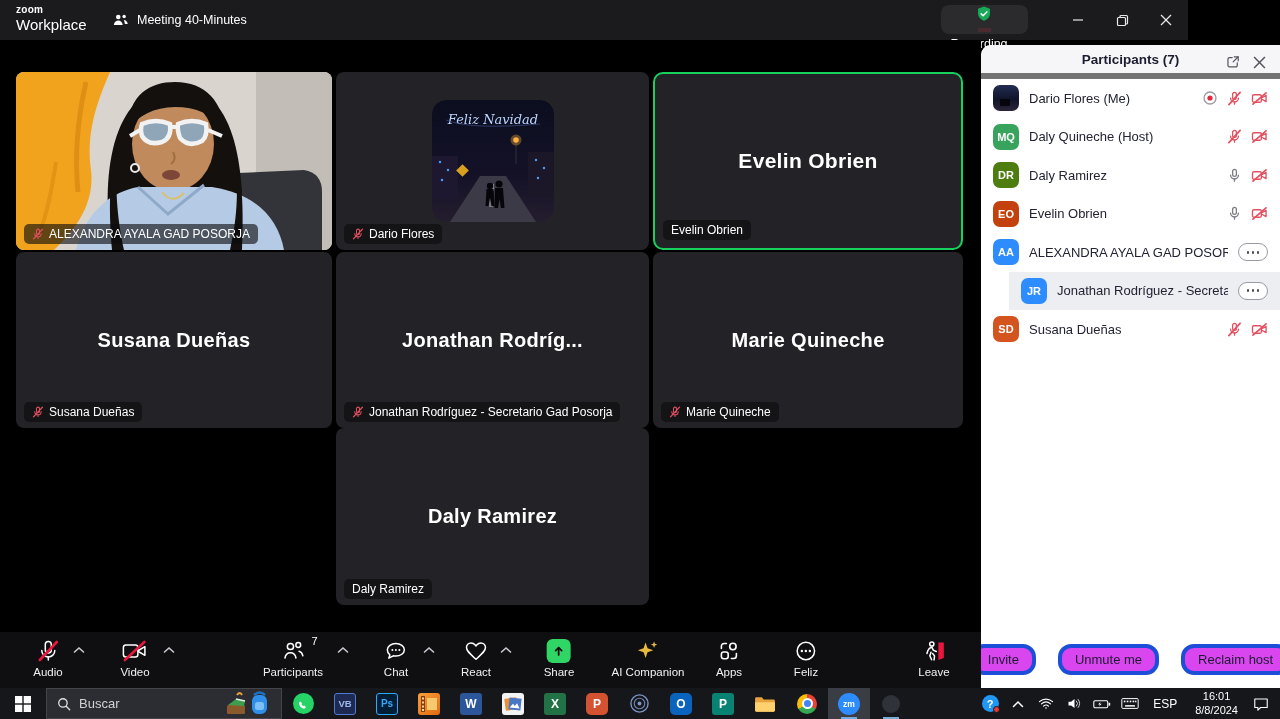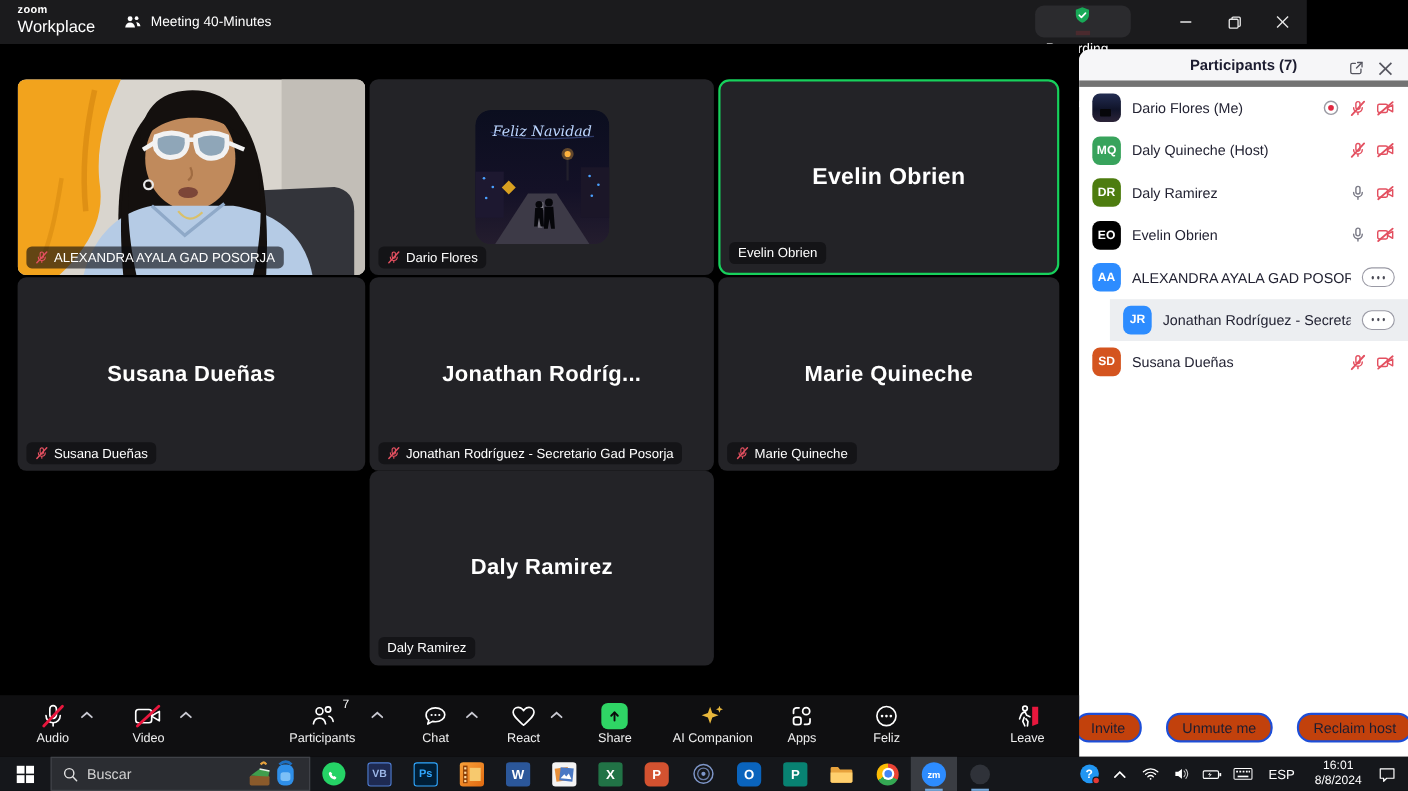--- a/index.html
+++ b/index.html
@@ -47,21 +47,21 @@
   .pav { width:26px; height:26px; border-radius:7px; color:#fff; font-size:11px; font-weight:700;
     display:flex; align-items:center; justify-content:center; flex:none; }
   .pav.photo { background:linear-gradient(180deg,#232d52 0%,#10142a 55%,#2c2438 100%); position:relative; }
   .pav.photo::after { content:""; position:absolute; left:7px; bottom:5px; width:10px; height:7px; background:#06060a; border-radius:1px; }
   .pname { flex:1; font-size:13px; color:#232333; white-space:nowrap; overflow:hidden; }
   .picons { display:flex; align-items:center; gap:9px; flex:none; }
   .more-pill { width:30px; height:18px; border:1px solid #9a9aa5; border-radius:9px; background:#fff;
     display:flex; align-items:center; justify-content:center; gap:2.5px; }
   .more-pill i { width:2.6px; height:2.6px; border-radius:50%; background:#4a4a55; }
   .panel-btns { position:absolute; left:0; right:0; bottom:13px; display:flex; justify-content:center; gap:22px; }
-  .pbtn { border:2px solid #1d4ed8; background:#c2410c; border-radius:13px; padding:4px 13px; font-size:13px;
+  .pbtn { border:4px solid #1d4ed8; background:#d946ef; border-radius:13px; padding:4px 13px; font-size:13px;
     color:#1c1c30; font-family:"Liberation Sans",sans-serif; cursor:pointer; white-space:nowrap; }
 
   
   .toolbar { position:absolute; left:0; top:632px; width:981px; height:56px; background:#0f0f11; }
   .tb-item { position:absolute; top:6px; transform:translateX(-50%); display:flex; flex-direction:column;
     align-items:center; gap:2px; color:#fff; cursor:pointer; }
   .tb-item .lbl { font-size:11.5px; color:#f0f0f0; }
   .tb-item .ic { height:26px; display:flex; align-items:center; justify-content:center; position:relative; }
   .tb-chev { position:absolute; top:14px; transform:translateX(-50%); width:14px; height:10px; cursor:pointer; }
   .pcount { position:absolute; top:-3px; right:-12px; font-size:11px; color:#fff; }
@@ -379,21 +379,21 @@
           </svg>
         <svg width="17" height="15" viewBox="0 0 18 16" fill="none" stroke="#e35060" stroke-width="1.4" stroke-linecap="round">
             <rect x="1.5" y="4" width="9.5" height="8" rx="1.6"></rect>
             <path d="M11 7.5l5-2.8v6.6l-5-2.8" stroke-linejoin="round"></path>
             <line x1="2" y1="14" x2="16" y2="2" stroke-width="1.8"></line>
           </svg>
       </div>
     </div>
 
     <div class="prow">
-      <div class="pav" style="background: #000000;">EO</div>
+      <div class="pav" style="background: #c2410c;">EO</div>
       <div class="pname">Evelin Obrien</div>
       <div class="picons">
         <svg width="15" height="15" viewBox="0 0 16 16" fill="none" stroke="#7c7c88" stroke-width="1.4" stroke-linecap="round">
             <rect x="6" y="1.5" width="4" height="7.5" rx="2"></rect>
             <path d="M3.8 7.5a4.2 4.2 0 0 0 8.4 0"></path>
             <line x1="8" y1="12" x2="8" y2="14"></line>
           </svg>
         <svg width="17" height="15" viewBox="0 0 18 16" fill="none" stroke="#e35060" stroke-width="1.4" stroke-linecap="round">
             <rect x="1.5" y="4" width="9.5" height="8" rx="1.6"></rect>
             <path d="M11 7.5l5-2.8v6.6l-5-2.8" stroke-linejoin="round"></path>

